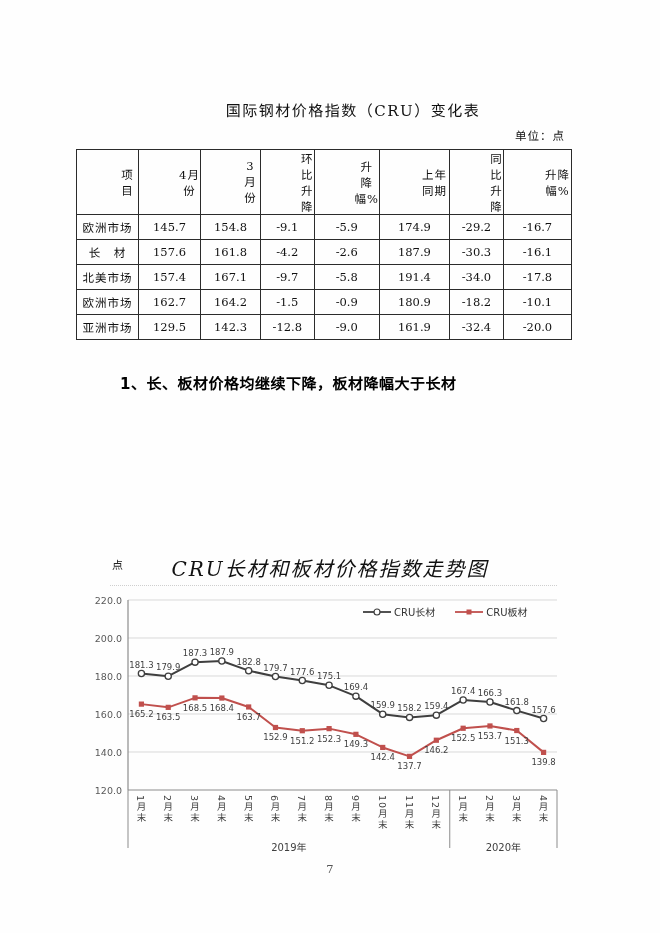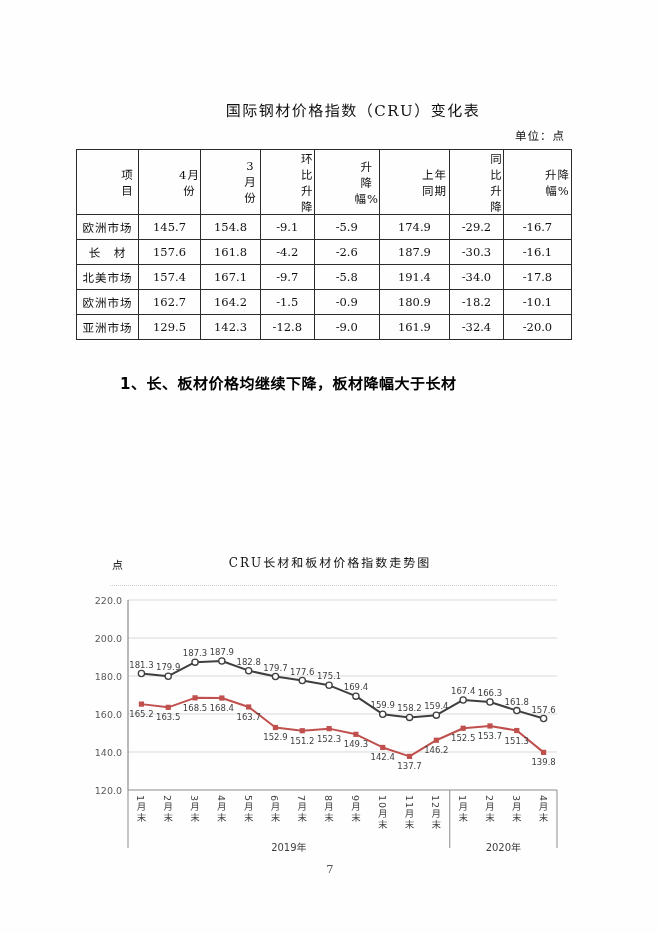--- a/index.html
+++ b/index.html
@@ -18,22 +18,22 @@
         font-family:"DejaVu Sans","Liberation Sans",sans-serif;font-weight:bold;
         font-size:15px;letter-spacing:0.5px;color:#000;margin-top:26px;}
   .paragraph{position:absolute;top:379px;left:90px;width:460px;font-size:15px;line-height:30px;
         text-align:justify;text-indent:2em;letter-spacing:0.6px;color:#000;}
   .chart{position:absolute;top:545px;left:0;width:660px;height:315px;
         font-family:"DejaVu Sans","Liberation Sans",sans-serif;}
   .chart-border-top{position:absolute;top:40px;left:110px;width:447px;border-top:1px dotted #cfcfcf;}
   .chart-unit{position:absolute;top:11px;left:112px;font-family:"DejaVu Serif",serif;
         font-size:11px;color:#222;}
   .chart-title{position:absolute;top:8px;left:0;right:0;text-align:center;
-        font-family:"DejaVu Serif","Liberation Serif",serif;font-size:12px;
-        letter-spacing:2px;color:#111;}
+        font-family:"DejaVu Serif","Liberation Serif",serif;font-size:20px;
+        letter-spacing:2px;color:#111;font-style:italic;}
   .legend{position:absolute;top:59px;left:363px;display:flex;gap:20px;align-items:center;
         font-size:10px;color:#333;}
   .legend-item{display:flex;align-items:center;gap:3px;}
   #chart-svg{position:absolute;top:50px;left:83px;}
   .x-label{position:absolute;writing-mode:vertical-rl;text-orientation:mixed;
         font-size:9.5px;line-height:15px;letter-spacing:1px;color:#404040;}
   .year-label{position:absolute;top:294px;text-align:center;font-size:10px;color:#404040;}
   .page-number{position:absolute;top:862px;left:0;right:0;text-align:center;
         font-size:11.5px;color:#555;font-family:"DejaVu Serif",serif;}
 </style>
@@ -121,20 +121,36 @@
         </tr>
       </tbody>
   </table>
 
   <div class="sec-heading">1、长、板材价格均继续下降，板材降幅大于长材</div>
 
   <div class="chart">
     <div class="chart-border-top"></div>
     <div class="chart-unit">点</div>
     <div class="chart-title">CRU长材和板材价格指数走势图</div>
+    <div class="legend" id="chart-legend">
+        <span class="legend-item">
+          <svg width="28" height="10">
+            <line x1="0" y1="5" x2="28" y2="5" stroke="#3f3f3f" stroke-width="1.8"></line>
+            <circle cx="14" cy="5" r="3" fill="#fff" stroke="#3f3f3f" stroke-width="1.2"></circle>
+          </svg>
+          <span>CRU长材</span>
+        </span>
+        <span class="legend-item">
+          <svg width="28" height="10">
+            <line x1="0" y1="5" x2="28" y2="5" stroke="#c0504d" stroke-width="1.8"></line>
+            <rect x="11.5" y="2.5" width="5" height="5" fill="#c0504d"></rect>
+          </svg>
+          <span>CRU板材</span>
+        </span>
+      </div>
     <svg id="chart-svg" width="480" height="262">
         <line x1="45" y1="195" x2="474" y2="195" stroke="#8c8c8c" stroke-width="1"></line>
         <text x="39" y="198.5" text-anchor="end" font-size="9.5" fill="#595959">120.0</text>
         <line x1="45" y1="157" x2="474" y2="157" stroke="#d9d9d9" stroke-width="1"></line>
         <text x="39" y="160.5" text-anchor="end" font-size="9.5" fill="#595959">140.0</text>
         <line x1="45" y1="119" x2="474" y2="119" stroke="#d9d9d9" stroke-width="1"></line>
         <text x="39" y="122.5" text-anchor="end" font-size="9.5" fill="#595959">160.0</text>
         <line x1="45" y1="81" x2="474" y2="81" stroke="#d9d9d9" stroke-width="1"></line>
         <text x="39" y="84.5" text-anchor="end" font-size="9.5" fill="#595959">180.0</text>
         <line x1="45" y1="43" x2="474" y2="43" stroke="#d9d9d9" stroke-width="1"></line>

